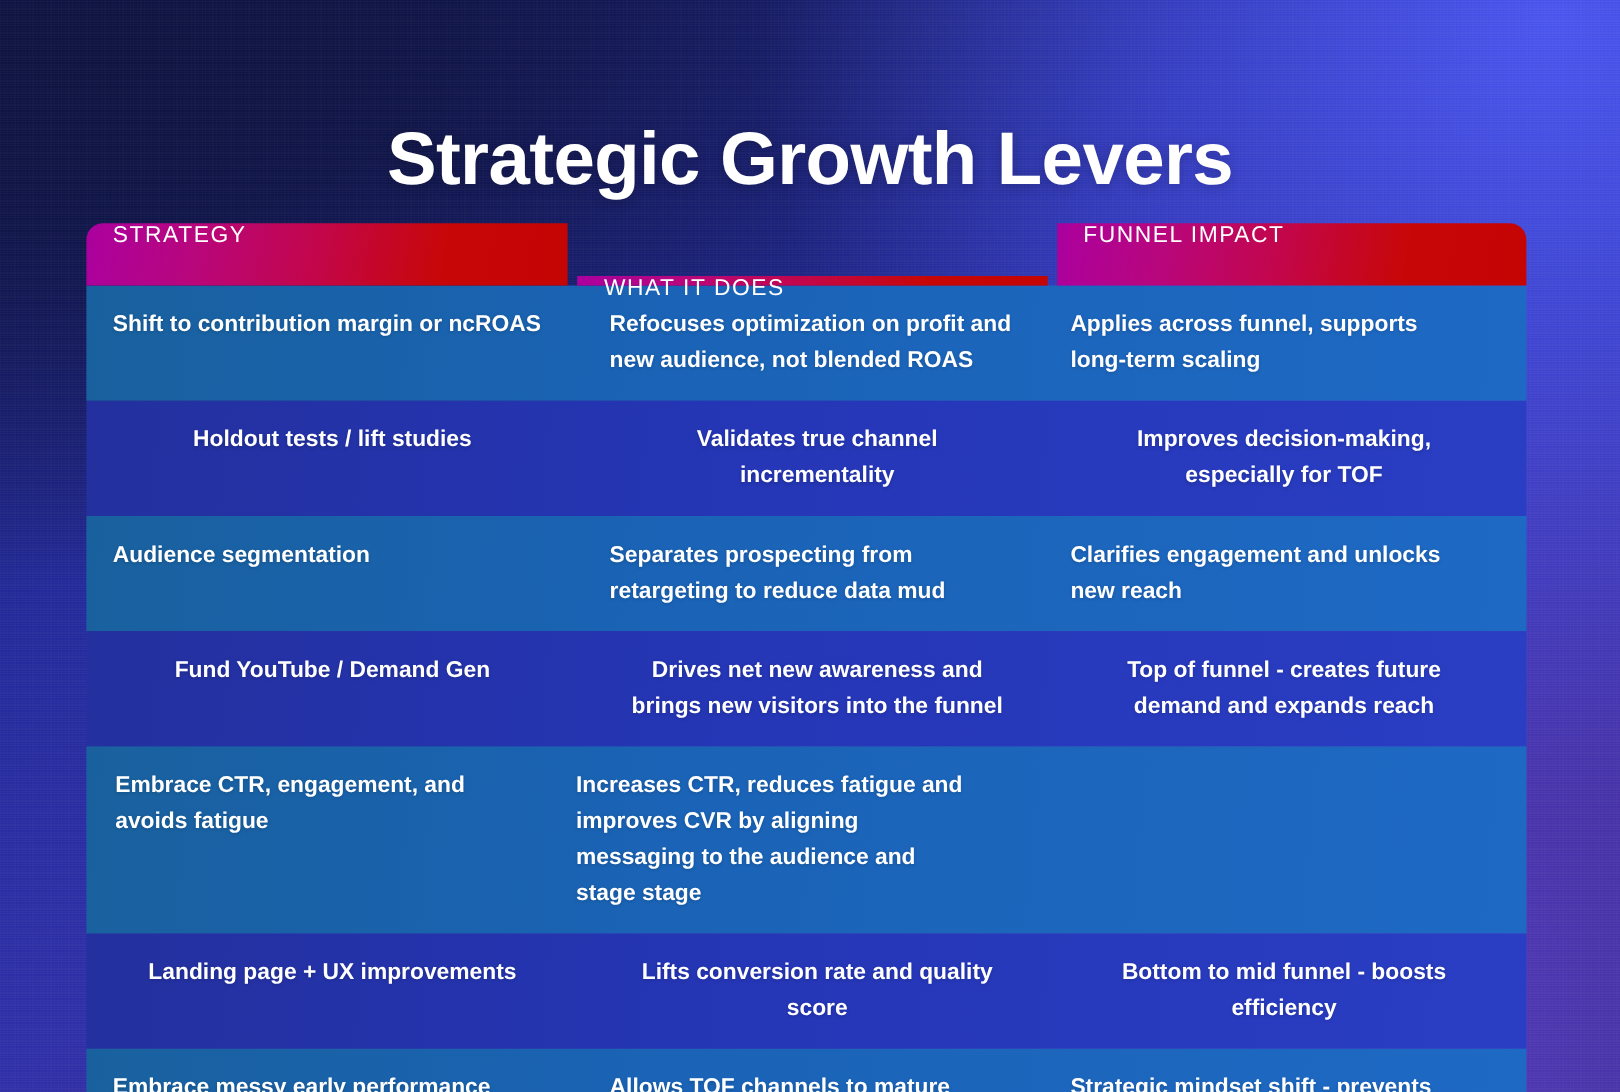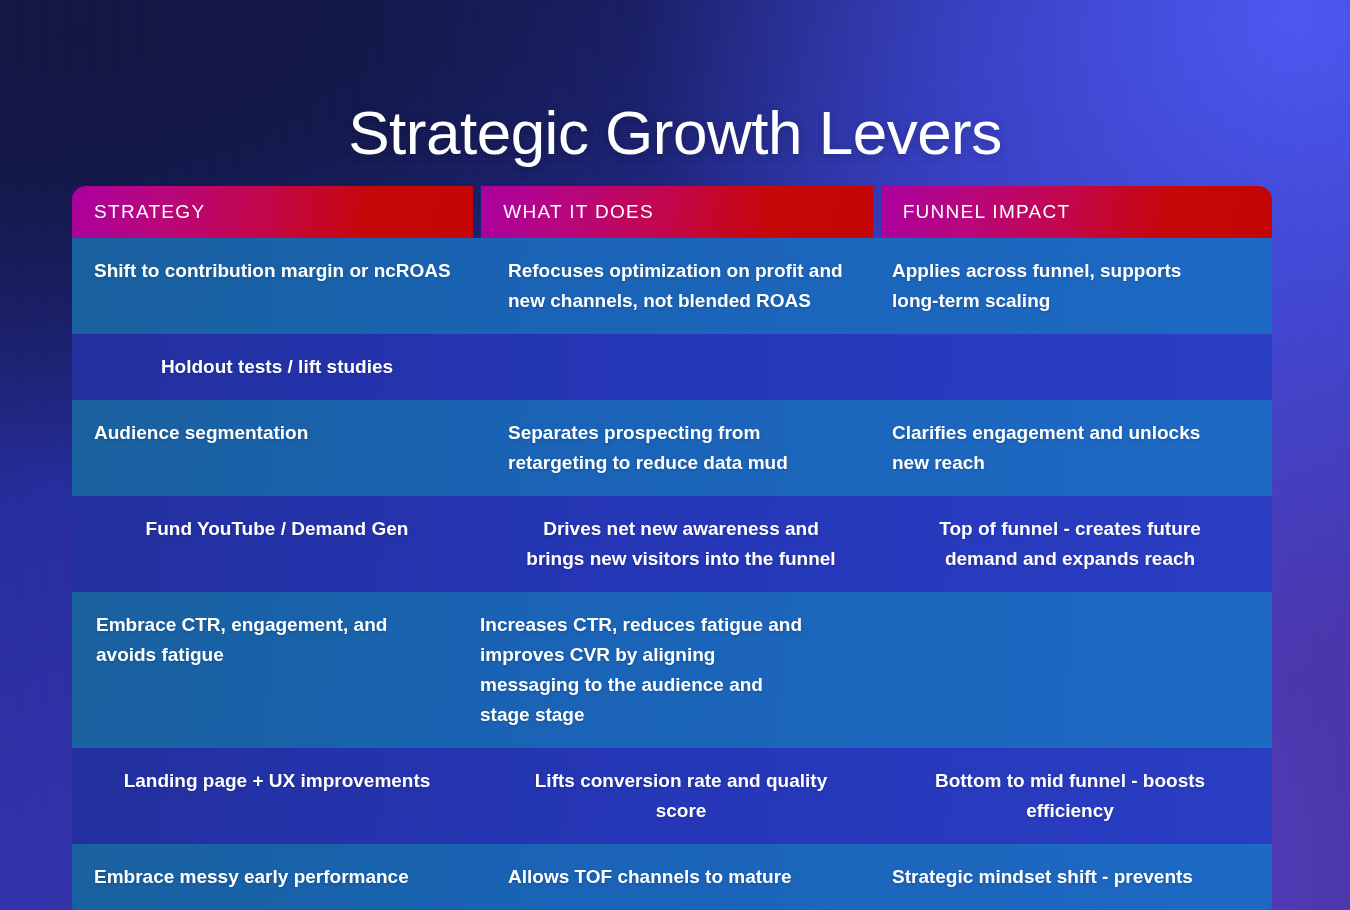--- a/index.html
+++ b/index.html
@@ -37,21 +37,21 @@
 
   
   #page-title {
     position: absolute;
     top: 60px;
     left: 0;
     width: 1350px;
     text-align: center;
     color: #ffffff;
     font-size: 62px;
-    font-weight: 400;
+    font-weight: 700;
     letter-spacing: -0.5px;
     line-height: 1.0;
     text-shadow: 0 2px 10px rgba(0,0,0,0.22);
   }
 
   
   #table-wrap {
     position: absolute;
     left: 72px;
     top: 186px;
@@ -59,30 +59,30 @@
   }
 
   .header-row {
     display: flex;
     gap: 8px;
     height: 52px;
   }
   .header-cell {
     background: linear-gradient(100deg, #ab009f 0%, #b8067e 22%, #c3064a 48%, #c70707 74%, #c50404 100%);
     display: flex;
-    align-items: center;
+    align-items: flex-start;
     color: #ffffff;
     font-size: 19px;
     font-weight: 400;
     letter-spacing: 1.3px;
     padding-left: 22px;
     box-sizing: border-box;
   }
   .header-cell.c1 { width: 404px; border-top-left-radius: 14px; }
-  .header-cell.c2 { width: 394px; }
+  .header-cell.c2 { width: 394px; margin-top: 44px; }
   .header-cell.c3 { width: 394px; border-top-right-radius: 14px; }
 
   .body-rows { margin-top: 0; }
 
   .row {
     display: flex;
     box-sizing: border-box;
   }
   .row.odd  { background: linear-gradient(95deg, #19619e 0%, #1a63b6 40%, #1e69c4 100%); }
   .row.even { background: linear-gradient(95deg, #23309e 0%, #2536b6 45%, #2a3ec4 100%); text-align: center; }
@@ -126,31 +126,39 @@
   </div>
 
   <div class="body-rows">
 
     <div class="row odd">
       <div class="cell c1">
         <span class="line">Shift to contribution margin or ncROAS</span>
       </div>
       <div class="cell c2">
         <span class="line">Refocuses optimization on profit and</span>
-        <span class="line">new channels, not blended ROAS</span>
+        <span class="line">new audience, not blended ROAS</span>
       </div>
       <div class="cell c3">
         <span class="line">Applies across funnel, supports</span>
         <span class="line">long-term scaling</span>
       </div>
     </div>
 
     <div class="row even">
       <div class="cell c1">
         <span class="line">Holdout tests / lift studies</span>
+      </div>
+      <div class="cell c2">
+        <span class="line">Validates true channel</span>
+        <span class="line">incrementality</span>
+      </div>
+      <div class="cell c3">
+        <span class="line">Improves decision-making,</span>
+        <span class="line">especially for TOF</span>
       </div>
     </div>
 
     <div class="row odd">
       <div class="cell c1">
         <span class="line">Audience segmentation</span>
       </div>
       <div class="cell c2">
         <span class="line">Separates prospecting from</span>
         <span class="line">retargeting to reduce data mud</span>

